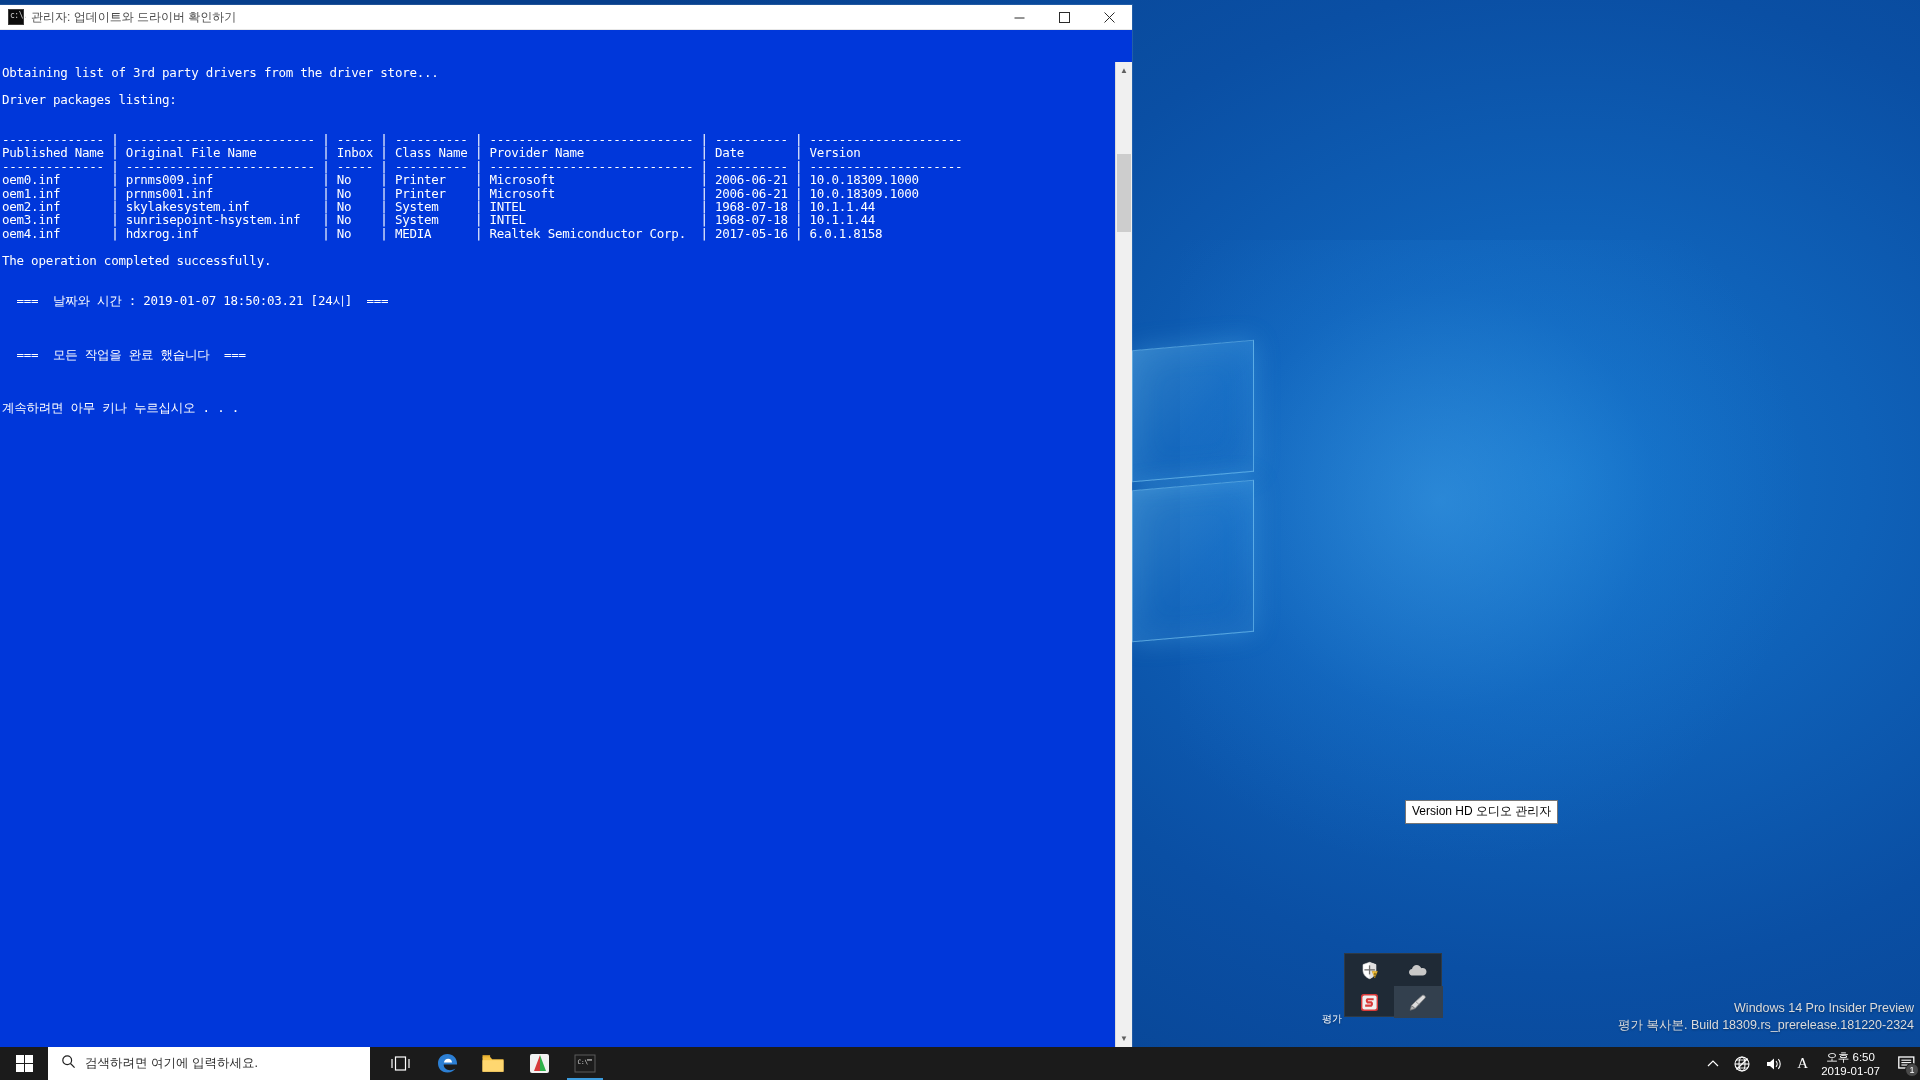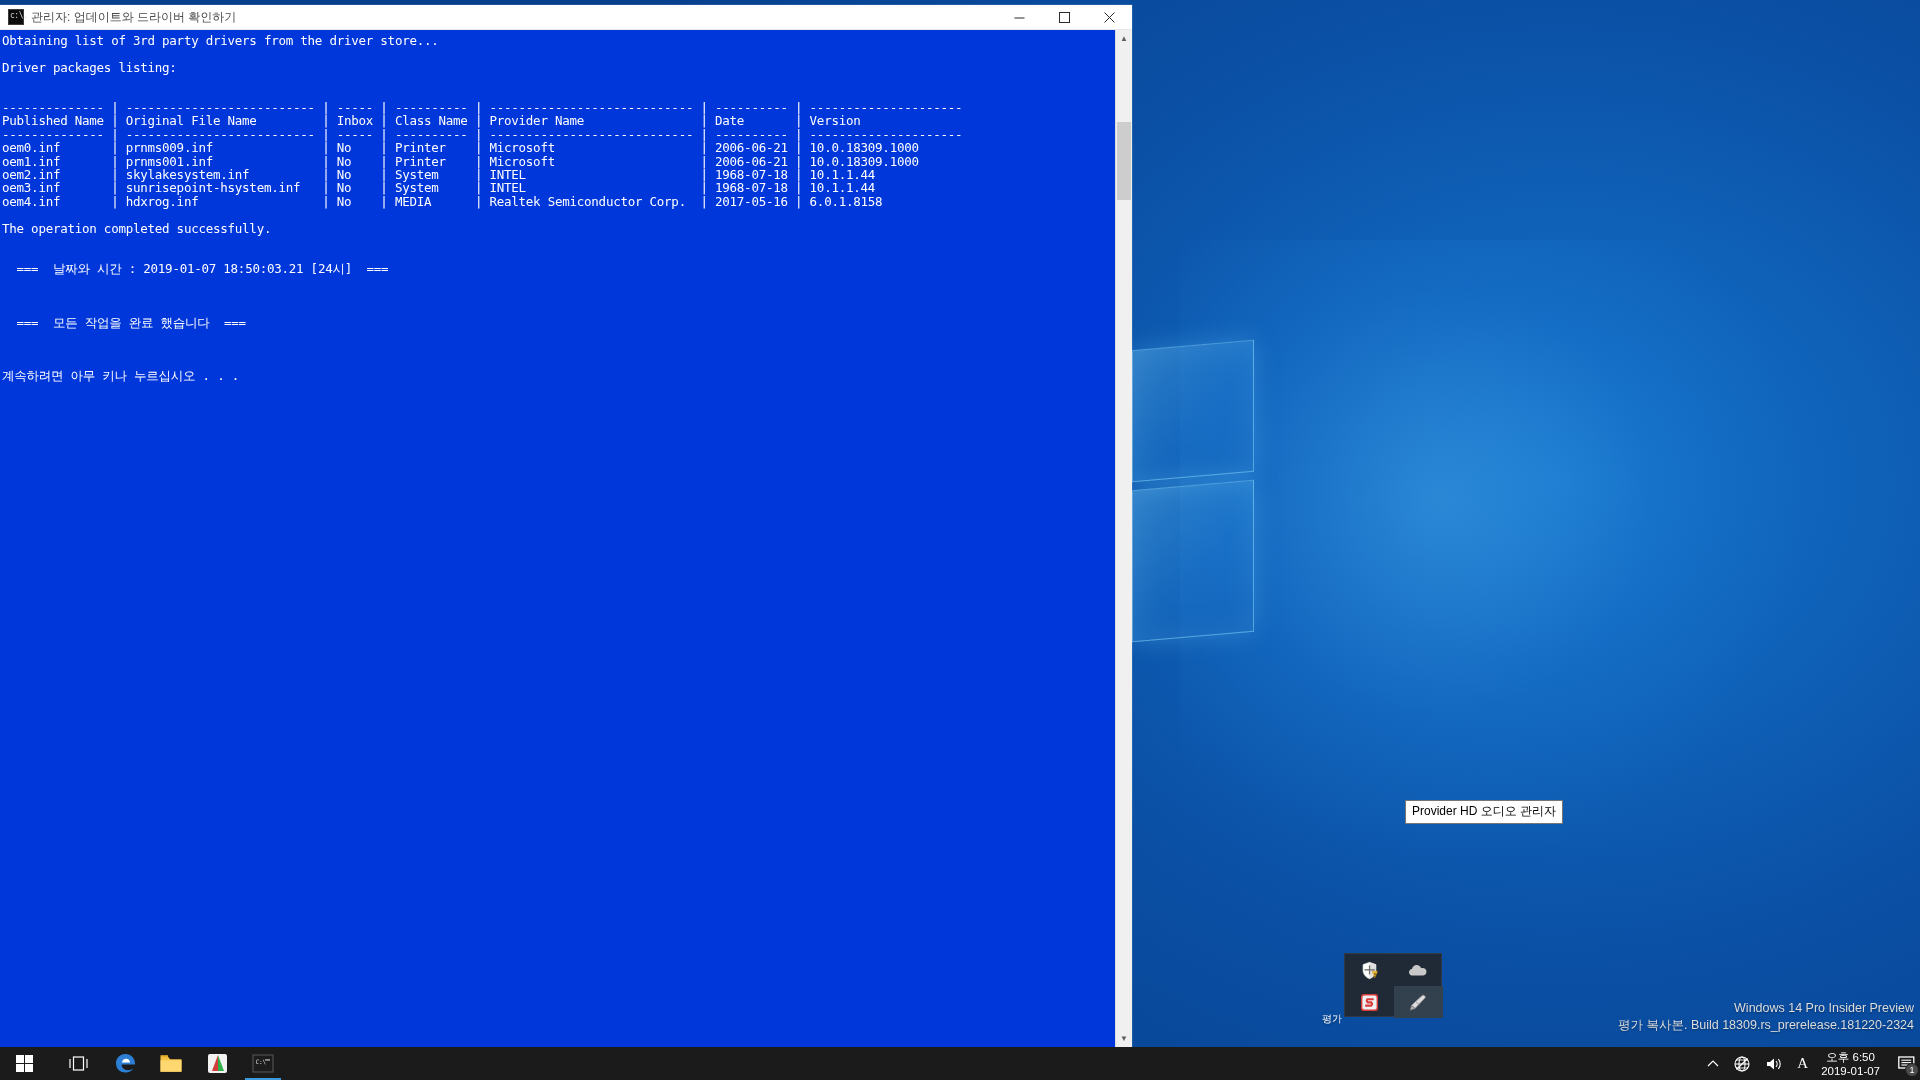--- a/index.html
+++ b/index.html
@@ -36,21 +36,21 @@
   #pane-tl { left: 1132px; top: 345px; width: 122px; height: 132px; transform: skewY(-5deg); }
   #pane-bl { left: 1132px; top: 485px; width: 122px; height: 152px; transform: skewY(-5deg); }
 
   
   #console-window {
     position: absolute;
     left: 0px; top: 5px;
     width: 1132px; height: 1042px;
     background: #0037da;
     box-shadow: 0 0 0 1px rgba(255,255,255,0.10);
-    display: flex; flex-direction: column;
+    display: flex; flex-direction: column; gap: 32px;
   }
   #titlebar {
     height: 25px;
     background: #ffffff;
     display: flex; align-items: center;
     flex: 0 0 25px;
     border-bottom: 1px solid #e8e8e8;
   }
   #titlebar-icon {
     width: 16px; height: 16px; margin-left: 8px; margin-right: 7px;
@@ -331,39 +331,48 @@
   </div>
   <div class="flyout-cell hovered">
     <svg width="21" height="19" viewBox="0 0 21 19">
       <path d="M3.5 12.5 L7.6 8.4 L14.2 2.6 C15.6 1.2 18.2 3.5 17.0 5.0 L11.0 11.3 L7.0 15.6 Z" fill="#dcdcdc" stroke="#8a8a8a" stroke-width="0.8"></path>
       <path d="M3.5 12.5 L7.0 15.6 L2.2 17.2 Z" fill="#b4b4b4" stroke="#7a7a7a" stroke-width="0.8"></path>
       <line x1="8.0" y1="8.8" x2="11.4" y2="11.8" stroke="#8a8a8a" stroke-width="0.8"></line>
     </svg>
   </div>
 </div>
 
-<div id="tooltip-realtek">Provider HD 오디오 관리자</div>
+<div id="tooltip-realtek">Version HD 오디오 관리자</div>
 
 <div id="watermark-eval">평가</div>
 <div id="watermark">
   <div>Windows 14 Pro Insider Preview</div>
   <div>평가 복사본. Build 18309.rs_prerelease.181220-2324</div>
 </div>
 
 <div id="taskbar">
 
   <div id="start-button">
     <div class="win-logo">
       <i></i>
         <i></i>
         <i></i>
         <i></i>
     </div>
   </div>
 
+  <div id="search-box">
+    <span id="search-icon">
+      <svg width="15" height="15" viewBox="0 0 15 15">
+        <circle cx="6.2" cy="6.2" r="4.4" fill="none" stroke="#202020" stroke-width="1.2"></circle>
+        <line x1="9.5" y1="9.5" x2="13.6" y2="13.6" stroke="#202020" stroke-width="1.2"></line>
+      </svg>
+    </span>
+    <span id="search-placeholder">검색하려면 여기에 입력하세요.</span>
+  </div>
 
   <div id="taskview-button">
     <svg width="19" height="15" viewBox="0 0 19 15">
       <rect x="4.5" y="1" width="10" height="13" fill="none" stroke="#ffffff" stroke-width="1.2"></rect>
       <line x1="1" y1="3" x2="1" y2="12" stroke="#ffffff" stroke-width="1.2"></line>
       <line x1="18" y1="3" x2="18" y2="12" stroke="#ffffff" stroke-width="1.2"></line>
     </svg>
   </div>
 
   <div class="tb-app">

